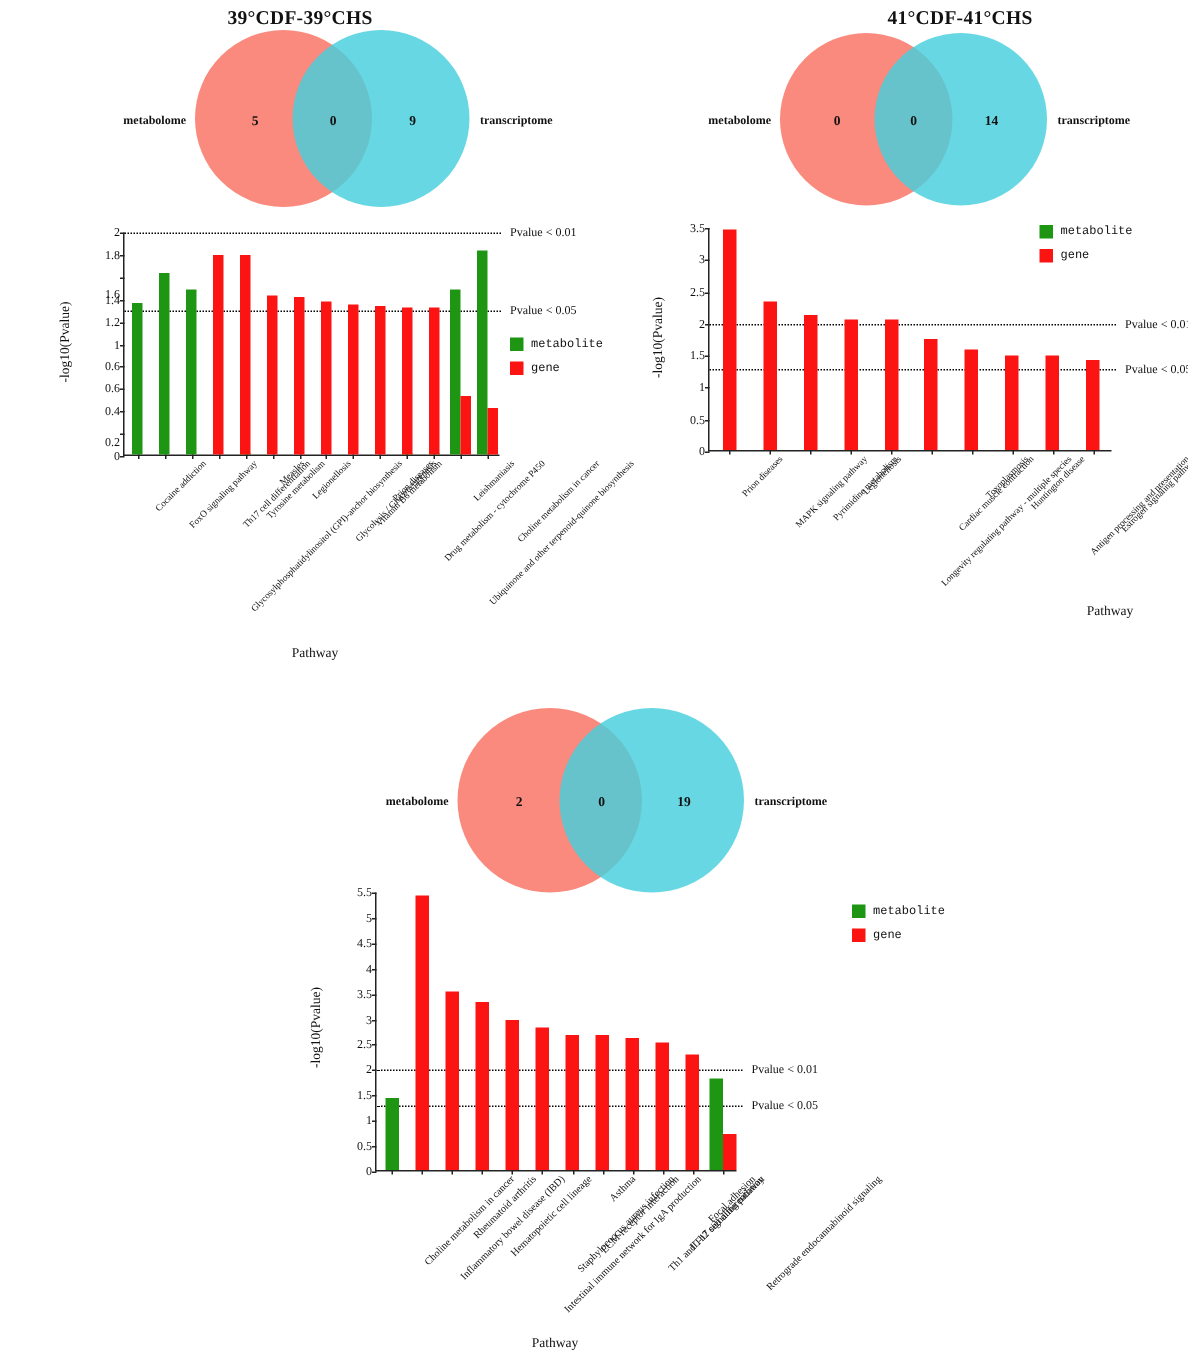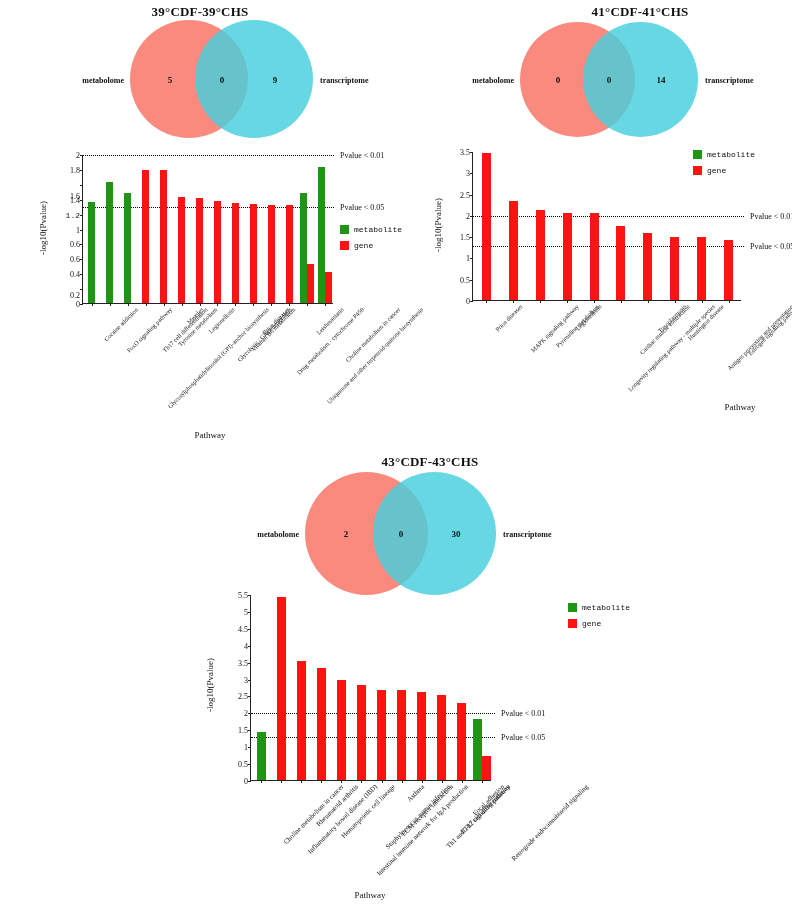--- a/index.html
+++ b/index.html
@@ -99,21 +99,21 @@
         <div class="ytick" style="top: 140px;">0.2</div>
         <div class="ytick-mark" style="top: 134.1px;"></div>
         <div class="ytick" style="top: 119.2px;">0.4</div>
         <div class="ytick-mark" style="top: 119.2px;"></div>
         <div class="ytick" style="top: 104.3px;">0.6</div>
         <div class="ytick-mark" style="top: 104.3px;"></div>
         <div class="ytick" style="top: 89.4px;">0.6</div>
         <div class="ytick-mark" style="top: 89.4px;"></div>
         <div class="ytick" style="top: 74.5px;">1</div>
         <div class="ytick-mark" style="top: 74.5px;"></div>
-        <div class="ytick" style="top: 59.6px; font-family: Liberation Mono, monospace;">1.2</div>
+        <div class="ytick" style="top: 59.6px;">1.2</div>
         <div class="ytick-mark" style="top: 59.6px;"></div>
         <div class="ytick" style="top: 44.7px;">1.4</div>
         <div class="ytick-mark" style="top: 44.7px;"></div>
         <div class="ytick" style="top: 41px;">1.6</div>
         <div class="ytick-mark" style="top: 29.8px;"></div>
         <div class="ytick" style="top: 14.9px;">1.8</div>
         <div class="ytick-mark" style="top: 14.9px;"></div>
         <div class="ytick" style="top: 0px;">2</div>
         <div class="ytick-mark" style="top: 0px;"></div>
         <div class="dashline" style="top: 0px; width: 251px;"></div>
@@ -264,28 +264,27 @@
       </div>
     </div>
 
     <div class="axis-title-y" style="left:-47px;top:80px;width:90px;text-align:center;">-log10(Pvalue)</div>
     <div class="axis-title-x" style="left:230px;top:262px;width:140px;">Pathway</div>
   </div>
 </div>
 
 <div class="panel" style="left:180px;top:450px;width:612px;height:463px;">
 
-  <div class="venn-title" style="top:4px;left:60px;width:380px;">43°CDF-43°CHS</div>
 
   <div class="venn-wrap" style="left:125px;top:22px;width:250px;height:125px;">
     <div class="circle left" style="left:0px;top:0px;width:123px;height:123px;"></div>
     <div class="circle right" style="left:68px;top:0px;width:123px;height:123px;"></div>
     <div class="venn-num" style="left:41px;top:62px;">2</div>
     <div class="venn-num" style="left:96px;top:62px;">0</div>
-    <div class="venn-num" style="left:151px;top:62px;">30</div>
+    <div class="venn-num" style="left:151px;top:62px;">19</div>
     <div class="venn-lbl l" style="left:-6px;top:62px;">metabolome</div>
     <div class="venn-lbl" style="left:198px;top:62px;">transcriptome</div>
   </div>
 
   <div class="chart" style="left:0px;top:135px;width:612px;height:320px;">
     <div class="plot" id="plot2" style="left:70px;top:10px;width:240px;height:185px;">
         <div class="ytick" style="top: 186px;">0</div>
         <div class="ytick-mark" style="top: 186px;"></div>
         <div class="ytick" style="top: 169.091px;">0.5</div>
         <div class="ytick-mark" style="top: 169.091px;"></div>

